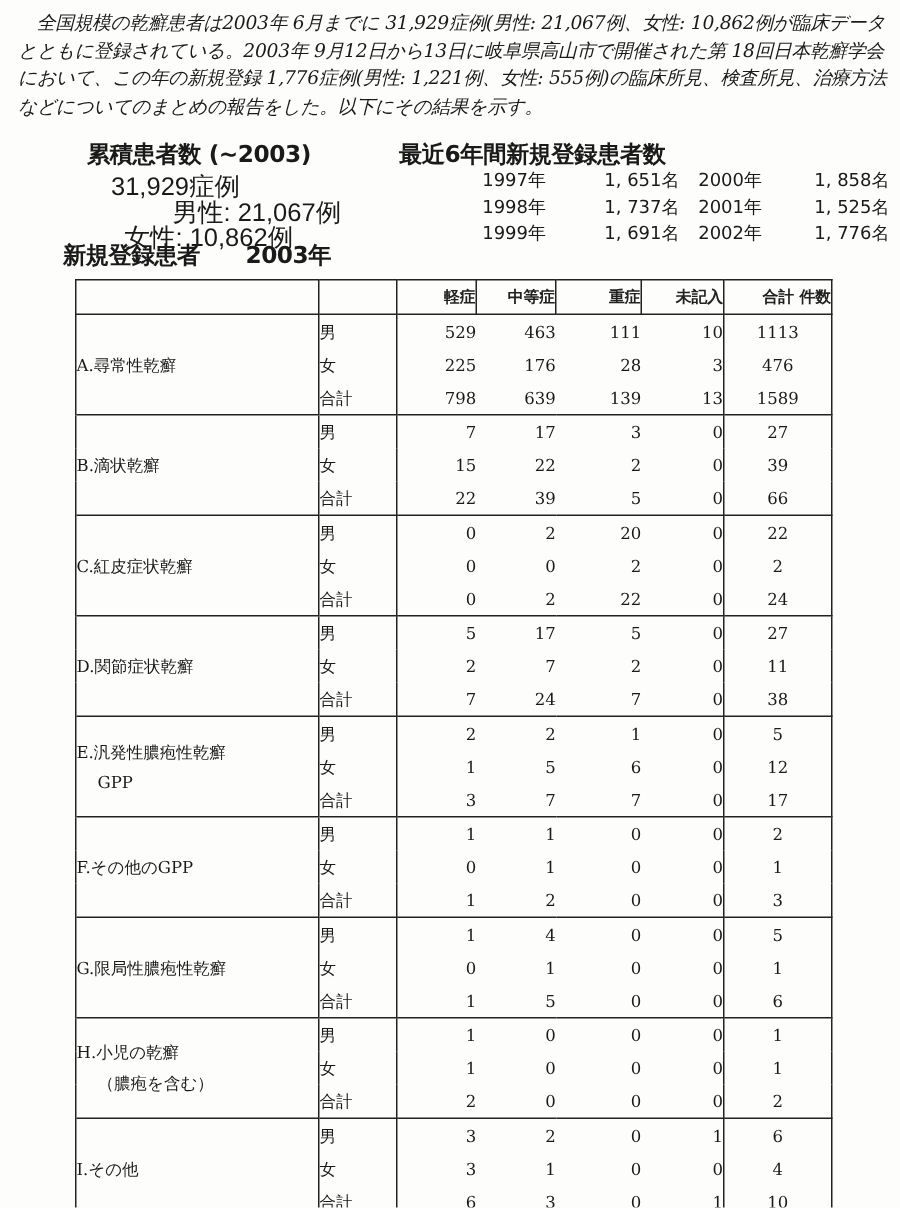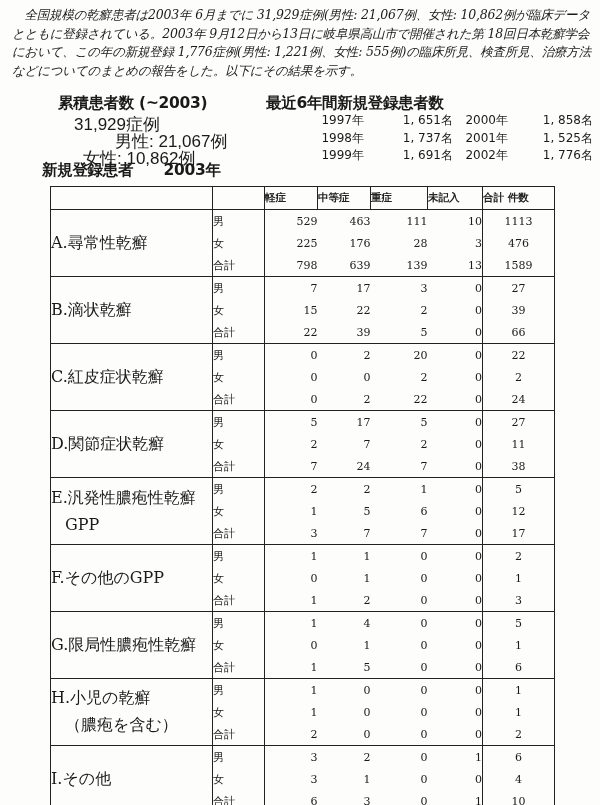--- a/index.html
+++ b/index.html
@@ -16,26 +16,26 @@
   .sum-line { position:absolute; font-family:Liberation Sans, sans-serif; font-size:17px; }
   .yr-cell { position:absolute; font-family:"DejaVu Sans", sans-serif; font-size:12px; }
 
   table.main {
     position:absolute; left:50px; top:186px; border-collapse:collapse;
     font-family:"DejaVu Serif", serif; font-size:11px;
   }
   table.main td, table.main th { padding:0; }
   table.main th {
     height:22px; font-family:"DejaVu Sans", sans-serif; font-weight:bold; font-size:10.5px;
-    border:1.5px solid #222; text-align:left; color:#222;
+    border:1.5px solid #222; text-align:right; color:#222;
   }
   col.c-name { width:162px; } col.c-sex { width:52px; }
   col.c-d { width:53px; } col.c-d2 { width:57px; } col.c-d3 { width:55px; } col.c-tot { width:72px; }
   table.main td { height:22px; vertical-align:middle; }
-  td.name { border-left:1.5px solid #222; border-right:1.5px solid #222; padding-left:6px; font-size:16px; vertical-align:top; padding-top:4px; }
+  td.name { border-left:1.5px solid #222; border-right:1.5px solid #222; padding-left:6px; font-size:11px; vertical-align:top; padding-top:4px; }
   td.sex { border-right:1.5px solid #222; padding-left:6px; font-size:11px; }
   td.v { text-align:right; padding-right:14px; }
   td.v4 { border-right:1.5px solid #222; }
   td.tot { border-right:1.5px solid #222; text-align:center; padding-right:6px; }
   tr.first td { border-top:1.5px solid #222; }
   tr.last td { border-bottom:1.5px solid #222; }
   .sub { display:block; padding-left:14px; margin-top:6px; }
 </style>
 </head>
 <body>

